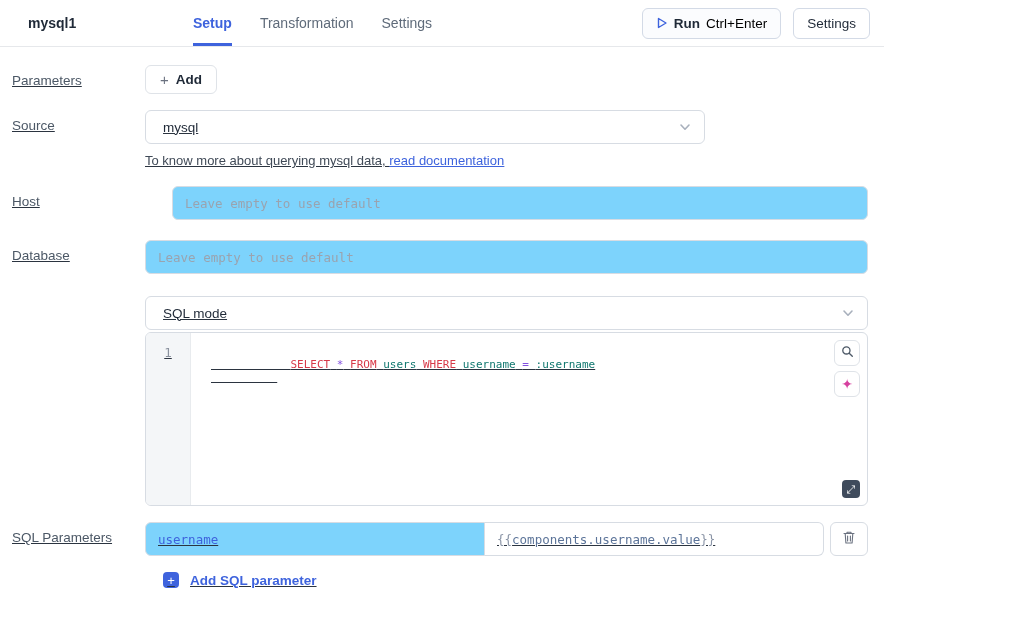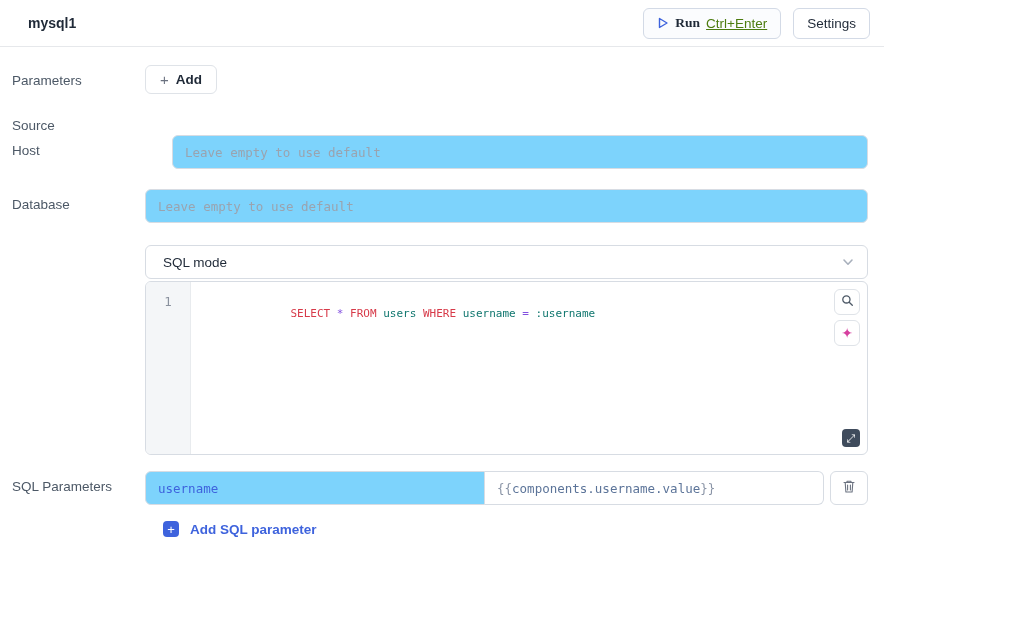--- a/index.html
+++ b/index.html
@@ -13,27 +13,27 @@
   .query-name { font-size:14px; font-weight:600; color:#1f2937; width:165px; }
   .tabs { display:flex; gap:28px; height:100%; align-items:center; }
   .tab { font-size:14px; color:#5f6b7a; cursor:pointer; height:100%; display:flex;
     align-items:center; border-bottom:3px solid transparent; border-top:3px solid transparent; }
   .tab.active { color:var(--accent); font-weight:600; border-bottom-color:var(--accent); }
   .header-actions { margin-left:auto; display:flex; gap:12px; align-items:center; }
   .btn { display:inline-flex; align-items:center; gap:6px; height:31px; padding:0 13px;
     border:1px solid #d3dae6; border-radius:6px; background:#fff; font-size:13.5px;
     cursor:pointer; font-family:inherit; }
   .btn-run { background:#fbfcfe; }
-  .btn-run .run-label { font-weight:600; color:#1f2937;font-family:Liberation Serif, serif; }
-  .btn-run .run-shortcut { color:#4d7c0f;text-decoration:underline; }
+  .btn-run .run-label { font-weight:600; color:#1f2937; }
+  .btn-run .run-shortcut { color:#000000; }
   .btn-preview { font-weight:500; color:#1f2937; }
   .play-icon svg { display:block; }
 
   
-  .main { flex:1; padding:18px 16px 0 12px; }
+  .main { flex:1; padding:18px 16px 0 12px;text-decoration:underline; }
   .row { display:grid; grid-template-columns:133px 1fr; align-items:start; }
   .row-label { font-size:13.5px; color:#4c5866; padding-top:7px; line-height:1.35; }
 
   .row-parameters { margin-bottom:16px; }
   .btn-add { display:inline-flex; align-items:center; gap:7px; height:29px; padding:0 14px;
     border:1px solid #dfe3e8; border-radius:6px; background:#fff; font-size:13.5px;
     font-weight:600; color:#1f2937; cursor:pointer; font-family:inherit; }
   .btn-add .plus { color:#6b7280; font-weight:400; font-size:15px; }
 
   .select { height:34px; border:1px solid #d7dce3; border-radius:6px; background:#fff;
@@ -86,20 +86,25 @@
     font-size:13px; line-height:1; display:flex; align-items:center; justify-content:center; }
   .add-param-label { color:var(--accent); font-weight:600; font-size:13.5px; }
 </style>
 </head>
 <body>
 
 <div class="app">
 
   <div class="header">
     <div class="query-name">mysql1</div>
+    <div class="tabs">
+      <div class="tab active">Setup</div>
+      <div class="tab">Transformation</div>
+      <div class="tab">Settings</div>
+    </div>
     <div class="header-actions">
       <button class="btn btn-run">
         <span class="play-icon">
           <svg width="12" height="12" viewBox="0 0 12 12">
               <path d="M2.5 1.5 L10 6 L2.5 10.5 Z" fill="none" stroke="#3e63dd" stroke-width="1.4" stroke-linejoin="round"></path>
             </svg>
         </span>
         <span class="run-label">Run</span>
         <span class="run-shortcut">Ctrl+Enter</span>
       </button>
@@ -116,20 +121,31 @@
       <div>
         <button class="btn-add">
           <span class="plus">+</span>
           <span>Add</span>
         </button>
       </div>
     </div>
 
     <div class="row row-source">
       <div class="row-label">Source</div>
+      <div>
+        <div class="select source-select">
+          <span>mysql</span>
+          <span class="chev">
+            <svg width="14" height="14" viewBox="0 0 14 14">
+                <path d="M3 5 L7 9.2 L11 5" fill="none" stroke="#a8b0bc" stroke-width="1.6" stroke-linecap="round" stroke-linejoin="round"></path>
+              </svg>
+          </span>
+        </div>
+        <div class="help-text"><span>To know more about querying mysql data, </span><a>read documentation</a></div>
+      </div>
     </div>
 
     <div class="row row-host">
       <div class="row-label">Host</div>
       <div><input class="text-input" placeholder="Leave empty to use default" style=""></div>
     </div>
 
     <div class="row row-database">
       <div class="row-label">Database</div>
       <div><input class="text-input" placeholder="Leave empty to use default" style=""></div>

